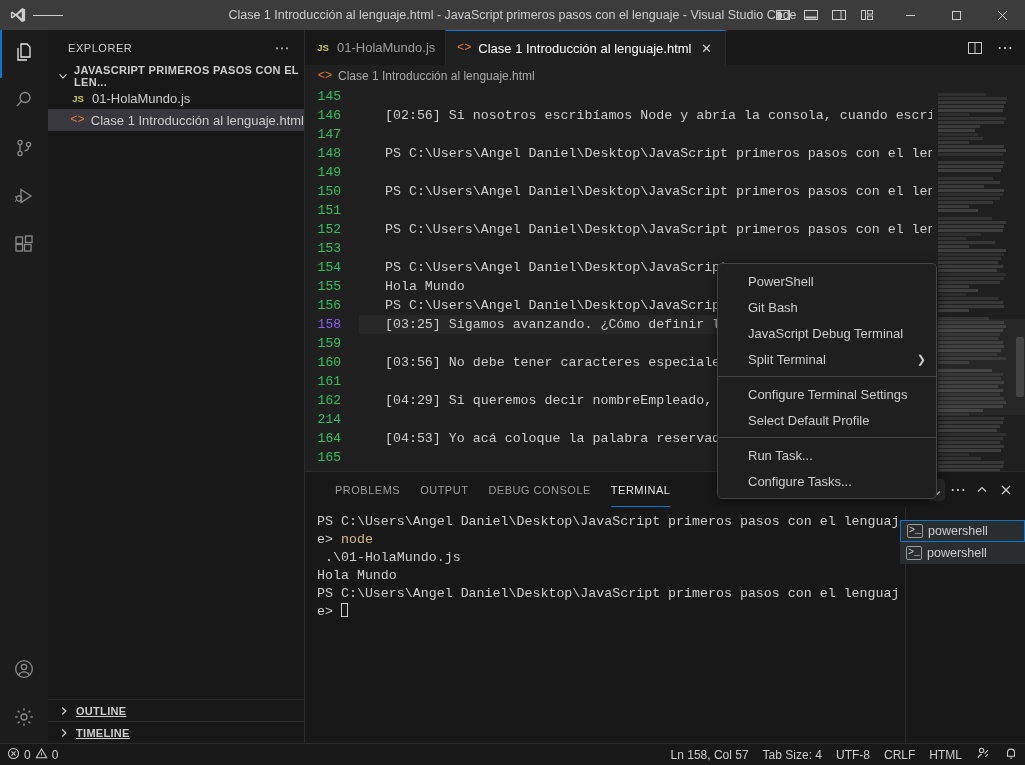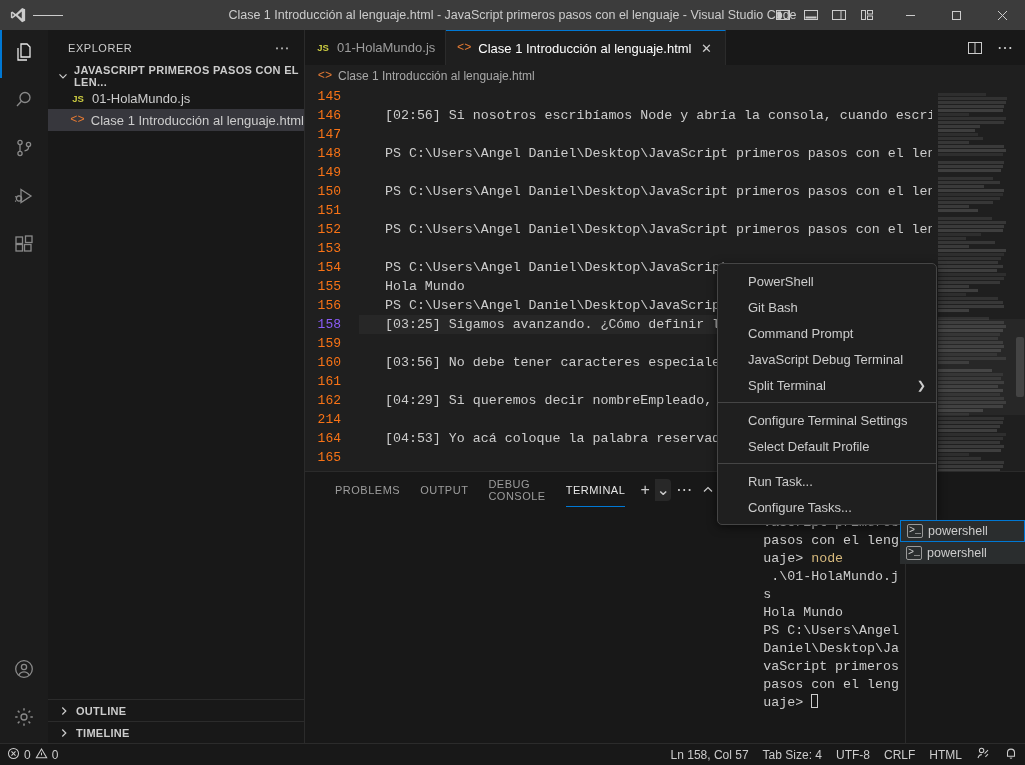--- a/index.html
+++ b/index.html
@@ -69,21 +69,21 @@
   }
   .tree-row {
     height: 22px; display: flex; align-items: center; gap: 6px;
     font-size: 13px; color: #cccccc; padding-left: 22px; cursor: pointer; white-space: nowrap;
   }
   .tree-row.selected { background: #37373d; }
   .file-icon { width: 16px; height: 16px; display: flex; align-items: center; justify-content: center;
                font-size: 9.5px; font-weight: bold; font-family: "Liberation Sans", sans-serif; }
   .js-ic { color: #cbcb41; }
   .html-ic { color: #e37933; font-size: 12px; font-weight: normal; font-family: "Liberation Mono", monospace; }
-  .sb-foot { flex: 0 0 auto; }
+  .sb-foot { flex: 0 0 auto; text-decoration: underline; }
   .sb-sect {
     height: 22px; display: flex; align-items: center; gap: 4px;
     font-size: 11px; font-weight: bold; letter-spacing: .3px; color: #cccccc;
     padding-left: 8px; cursor: pointer;
     border-top: 1px solid #2b2b2b;
   }
   .chev { width: 16px; height: 16px; display: flex; align-items: center; justify-content: center; }
 
   
   .editorgroup { flex: 1 1 auto; display: flex; flex-direction: column; min-width: 0; background: #1f1f1f; }
@@ -109,35 +109,35 @@
   }
 
   .editorarea { flex: 1 1 auto; position: relative; overflow: hidden; background: #1f1f1f; display: flex; min-height: 0; }
   .code-scroll { flex: 1 1 auto; position: relative; overflow: hidden; }
   .code-lines { font-family: "Liberation Mono", monospace; font-size: 13.3px; line-height: 19px; }
   .cline { height: 19px; display: flex; white-space: pre; }
   .cline.current .lnum { color: #8b5cf6; }
   .cline.current .ctext { background: #ffffff0a; }
   .lnum {
     width: 54px; flex: 0 0 54px; text-align: right; padding-right: 18px;
-    color: #f97316; font-family: "Liberation Mono", monospace; font-size: 13px;
+    color: #22c55e; font-family: "Liberation Mono", monospace; font-size: 13px;
   }
   .ctext { padding-left: 10px; color: #cccccc; }
 
   
   .minimap { width: 93px; flex: 0 0 93px; position: relative; background: #1f1f1f; overflow: hidden; }
   .mm-inner { position: absolute; left: 6px; top: 6px; right: 10px; }
   .mmline { height: 3px; margin-bottom: 1px; background: #4a4a4a; opacity: .75; }
   .mmgap { height: 4px; }
   .mm-slider { position: absolute; left: 0; right: 0; background: #ffffff0a; }
   .editor-scrollbar { position: absolute; right: 0; top: 0; width: 10px; bottom: 0; }
   .editor-scrollbar .thumb { position: absolute; right: 1px; width: 8px; background: #5a5a5a90; border-radius: 2px; }
 
   
-  .panel { flex: 0 0 272px; background: #181818; display: flex; flex-direction: row; border-top: 1px solid #2b2b2b; position: relative; }
+  .panel { flex: 0 0 272px; background: #181818; display: flex; flex-direction: column; border-top: 1px solid #2b2b2b; position: relative; }
   .panel-header { height: 35px; flex: 0 0 35px; display: flex; align-items: stretch; padding-left: 20px; }
   .ptab {
     display: flex; align-items: center; padding: 0 10px; font-size: 11px; letter-spacing: .5px;
     color: #9d9d9d; cursor: pointer; position: relative; text-transform: uppercase;
   }
   .ptab.active { color: #e7e7e7; }
   .ptab.active::after {
     content: ""; position: absolute; left: 10px; right: 10px; bottom: 0; height: 1px; background: #0078d4;
   }
   .panel-actions { margin-left: auto; display: flex; align-items: center; gap: 2px; padding-right: 8px; }
@@ -564,23 +564,20 @@
     </div>
 
     <div class="ctxmenu" id="ctxmenu">
         <div class="ctxitem">
           <span>PowerShell</span>
         </div>
         <div class="ctxitem">
           <span>Git Bash</span>
         </div>
         <div class="ctxitem">
-          <span>Command Prompt</span>
-        </div>
-        <div class="ctxitem">
           <span>JavaScript Debug Terminal</span>
         </div>
         <div class="ctxitem">
           <span>Split Terminal</span>
           <span class="submark">❯</span>
         </div>
         <div class="ctxsep"></div>
         <div class="ctxitem">
           <span>Configure Terminal Settings</span>
         </div>

